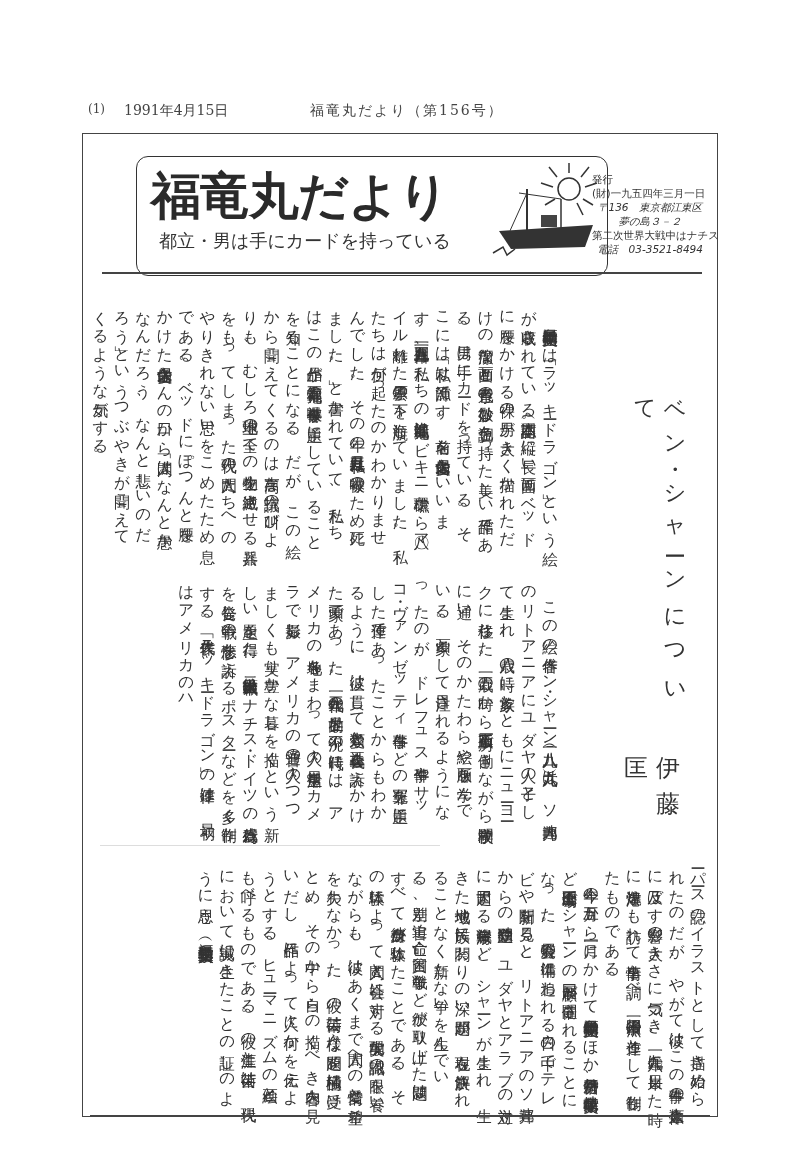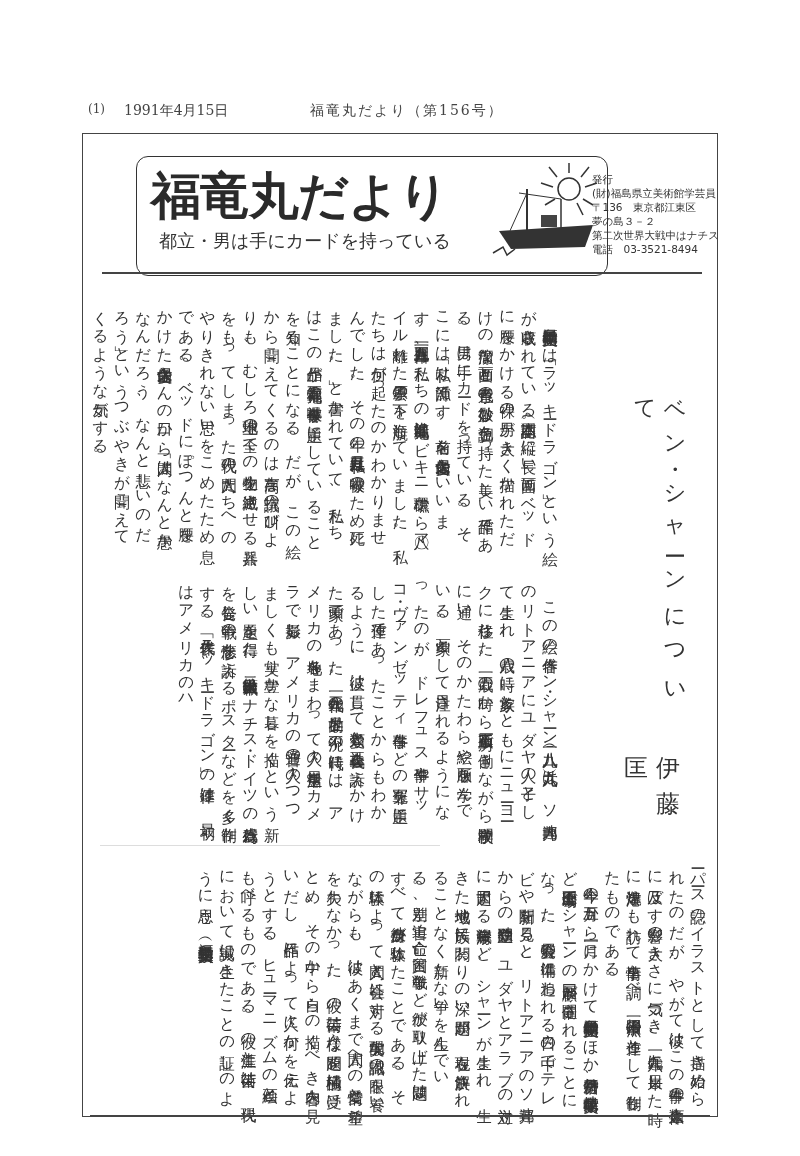--- a/index.html
+++ b/index.html
@@ -30,21 +30,21 @@
   .mast-sub {
     position: absolute; left: 22px; top: 72px; font-size: 18px; color: #333;
     font-family: "DejaVu Sans", sans-serif;
   }
   .ship { position: absolute; left: 352px; top: 2px; width: 112px; height: 102px; }
   .publisher {
     position: absolute; left: 592px; top: 172px; width: 124px;
     font-size: 10.5px; line-height: 14px; color: #333; font-family: "DejaVu Sans", sans-serif;
   }
   .publisher div { white-space: nowrap; }
-  .pub-r { text-align: left; padding-right: 8px; }
+  .pub-r { text-align: center; padding-right: 8px; font-style: italic; }
   .mast-rule {
     position: absolute; left: 102px; top: 272px; width: 600px; height: 0;
     border-top: 2px solid #444;
   }
   .mid-rule {
     position: absolute; left: 100px; top: 845px; width: 340px; height: 0;
     border-top: 1px solid #ddd;
   }
   .bottom-rule {
     position: absolute; left: 90px; top: 1115px; width: 620px; height: 0;
@@ -94,21 +94,21 @@
     <line x1="38" y1="34" x2="20" y2="74" stroke="#333" stroke-width="1"></line>
     <line x1="72" y1="40" x2="72" y2="70" stroke="#333" stroke-width="1.5"></line>
     <rect x="52" y="56" width="16" height="12" fill="#444"></rect>
     <path d="M10 72 L104 66 L96 88 L22 90 Z" fill="#333"></path>
     <path d="M4 94 L14 88 L18 96 L26 90" fill="none" stroke="#333" stroke-width="1.5"></path>
   </svg>
 </div>
 
 <div class="publisher">
   <div>発行</div>
-  <div>(財)福島県立美術館学芸員</div>
+  <div>(財)一九五四年三月一日</div>
   <div class="pub-r">〒136　東京都江東区</div>
   <div class="pub-r">夢の島３－２</div>
   <div>第二次世界大戦中はナチス</div>
   <div class="pub-r">電話　03-3521-8494</div>
 </div>
 
 <div class="mast-rule"></div>
 
 <div class="vt headline" style="left:630px; top:384px; height:330px;">ベン・シャーンについて</div>
 <div class="vt author" style="left:620px; top:738px; height:110px;">伊藤　匡</div>

